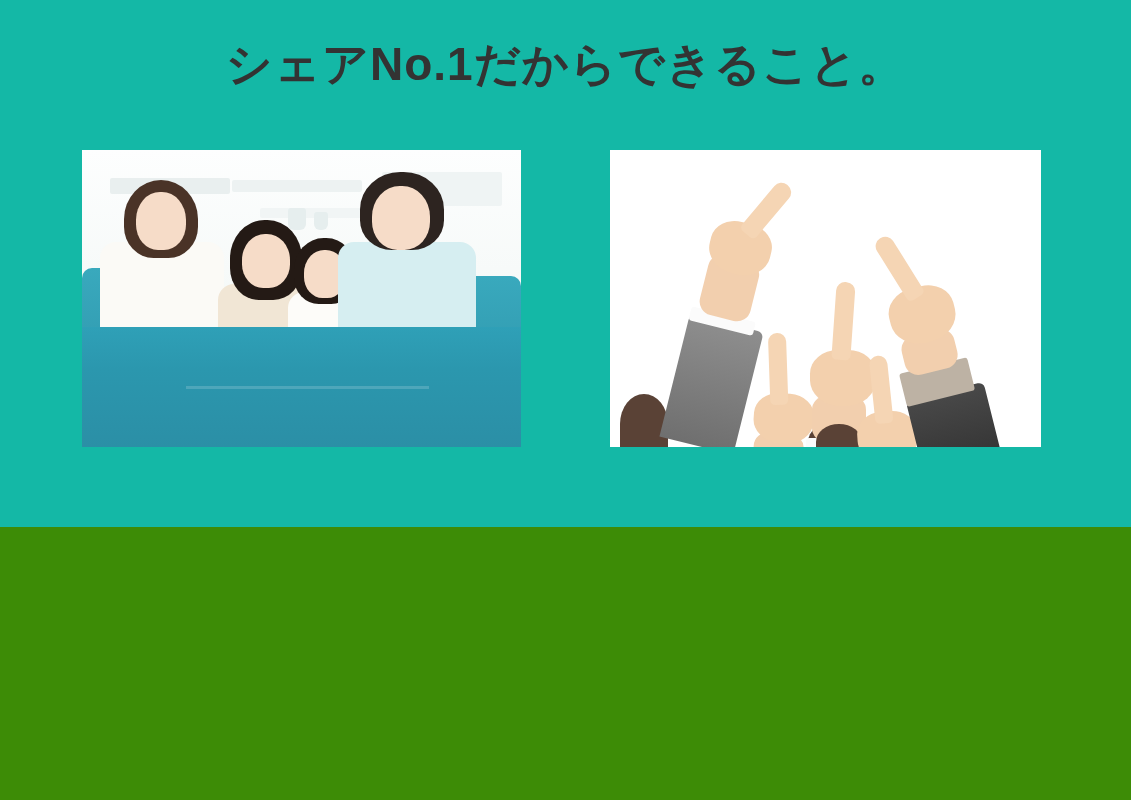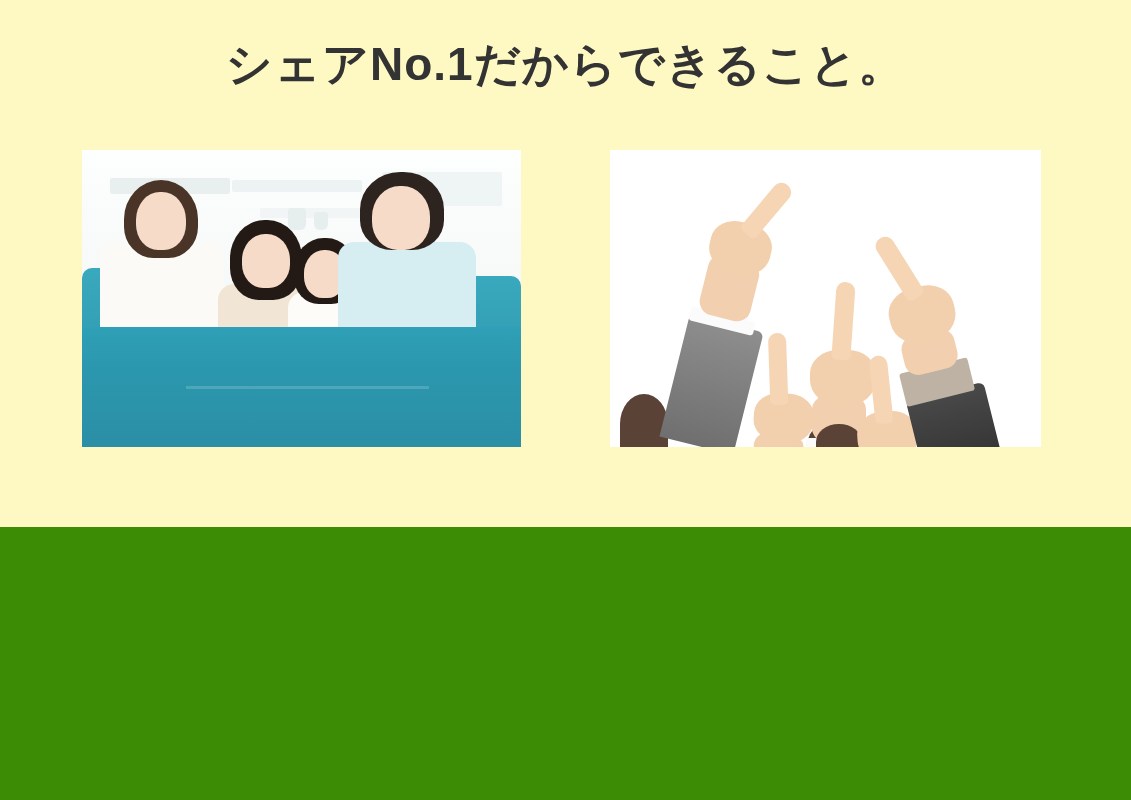--- a/index.html
+++ b/index.html
@@ -13,21 +13,21 @@
     background: #ffffff;
     font-family: "Liberation Sans", "DejaVu Sans", sans-serif;
     overflow: hidden;
     position: relative;
   }
 
   .page {
     position: relative;
     width: 1131px;
     height: 800px;
-    background: #fef9c3;
+    background: #14b8a6;
     overflow: hidden;
   }
 
   
   .heading {
     position: absolute;
     left: 0;
     top: 34px;
     width: 1131px;
     text-align: center;

